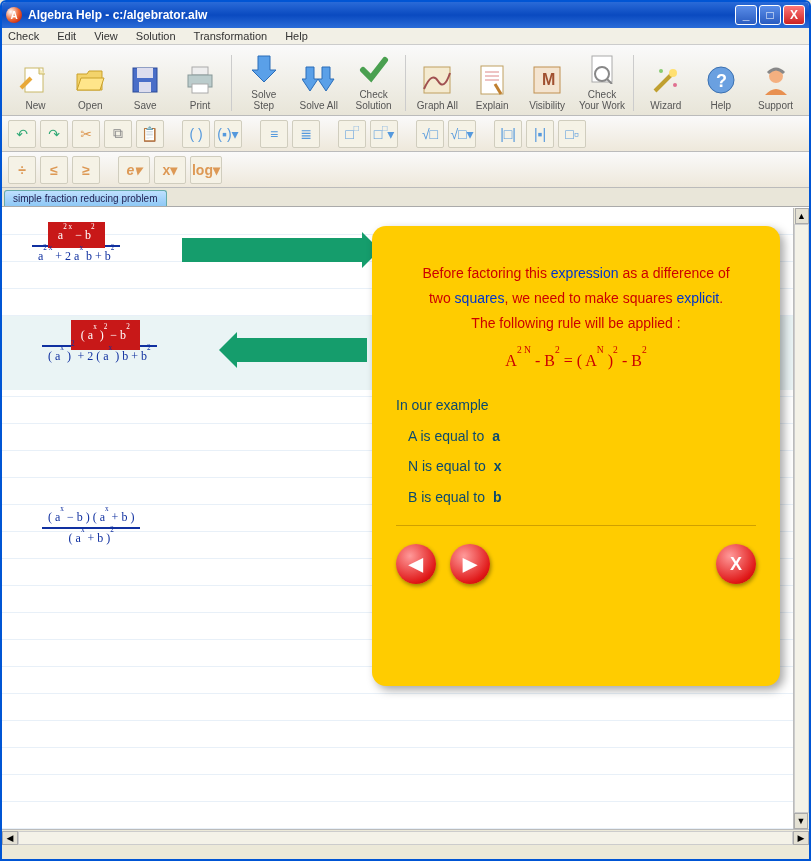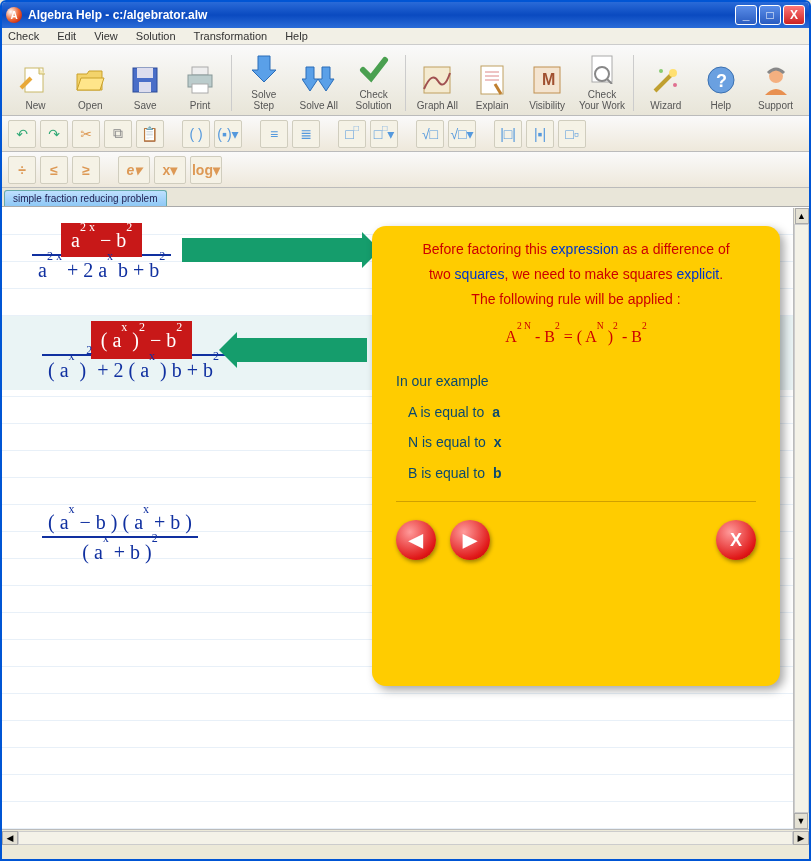--- a/index.html
+++ b/index.html
@@ -43,31 +43,31 @@
   .toolbar2,.toolbar3{background:linear-gradient(#fafafa,#eee8db);border-bottom:1px solid #bbb;display:flex;align-items:center;padding:2px 6px;gap:4px;height:36px;}
   .sbtn{width:28px;height:28px;border:1px solid #d0cdbe;background:#f5f2e6;border-radius:2px;display:flex;align-items:center;justify-content:center;font-size:14px;color:#888;cursor:pointer;}
   .sbtn.green{color:#3a7;}
   .sbtn.blue{color:#59d;}
   .sbtn.orange{color:#d95;}
   .tab-strip{background:#e9e6d9;border-bottom:1px solid #aaa;padding:2px 0 0 2px;}
   .tab{display:inline-block;background:linear-gradient(#bfe0ff,#8ec8f5);border:1px solid #6aa;border-bottom:none;padding:2px 8px;font-size:10px;color:#225;border-radius:3px 3px 0 0;cursor:pointer;}
   .worksheet{position:relative;background:#fff;height:638px;overflow:hidden;border-top:1px solid #fff;
     background-image:repeating-linear-gradient(#fff,#fff 26px,#e8f0f8 26px,#e8f0f8 27px);
   }
-  .math-block{position:absolute;font-family:'Times New Roman',serif;font-size:20px;color:#1030a0;}
+  .math-block{position:absolute;font-family:'Times New Roman',serif;font-size:12px;color:#1030a0;}
   .mhl{background:#c81818;color:#fff;padding:4px 8px;}
   .frac{display:inline-block;text-align:center;vertical-align:middle;}
   .frac .num{display:block;border-bottom:2px solid #1030a0;padding:2px 6px;}
   .frac .den{display:block;padding:2px 6px;}
   sup{font-size:0.6em;position:relative;top:-0.7em;}
   .arrow-r{position:absolute;height:24px;background:#159d6c;}
   .arrow-r::after{content:'';position:absolute;right:-18px;top:-6px;border-left:18px solid #159d6c;border-top:18px solid transparent;border-bottom:18px solid transparent;}
   .arrow-l{position:absolute;height:24px;background:#159d6c;}
   .arrow-l::after{content:'';position:absolute;left:-18px;top:-6px;border-right:18px solid #159d6c;border-top:18px solid transparent;border-bottom:18px solid transparent;}
-  .explain-panel{position:absolute;left:370px;top:18px;width:408px;height:460px;background:#ffcc00;border-radius:14px;box-shadow:4px 4px 10px rgba(0,0,0,0.35);padding:11px 24px;color:#c00;font-family:Arial,sans-serif;font-size:14px;}
+  .explain-panel{position:absolute;left:370px;top:18px;width:408px;height:460px;background:#ffcc00;border-radius:14px;box-shadow:4px 4px 10px rgba(0,0,0,0.35);padding:35px 24px;color:#c00;font-family:Arial,sans-serif;font-size:14px;}
   .explain-panel .txt{text-align:center;line-height:1.8;}
   .explain-panel .blue{color:#0033cc;}
   .explain-panel .rule{text-align:center;color:#c00;font-family:'Times New Roman',serif;margin:14px 0 20px;font-size:16px;}
   .explain-panel .example{color:#0c4a6e;text-align:left;line-height:2.2;}
   .explain-panel .example .val{font-weight:bold;margin-left:8px;}
   .explain-panel hr{border:none;border-top:1px solid #d0a000;margin:12px 0 18px;}
   .nav-btns{display:flex;align-items:center;gap:14px;}
   .circle-btn{width:40px;height:40px;border-radius:20px;background:radial-gradient(circle at 35% 30%,#ff9a9a,#e01818 70%,#a00);box-shadow:1px 2px 4px rgba(0,0,0,.4);display:flex;align-items:center;justify-content:center;color:#fff;font-size:18px;font-weight:bold;cursor:pointer;}
   .nav-btns .spc{flex:1;}
   .hscroll{position:absolute;left:0;right:0;bottom:0;height:16px;background:#ece9d8;border-top:1px solid #bbb;display:flex;align-items:center;}

